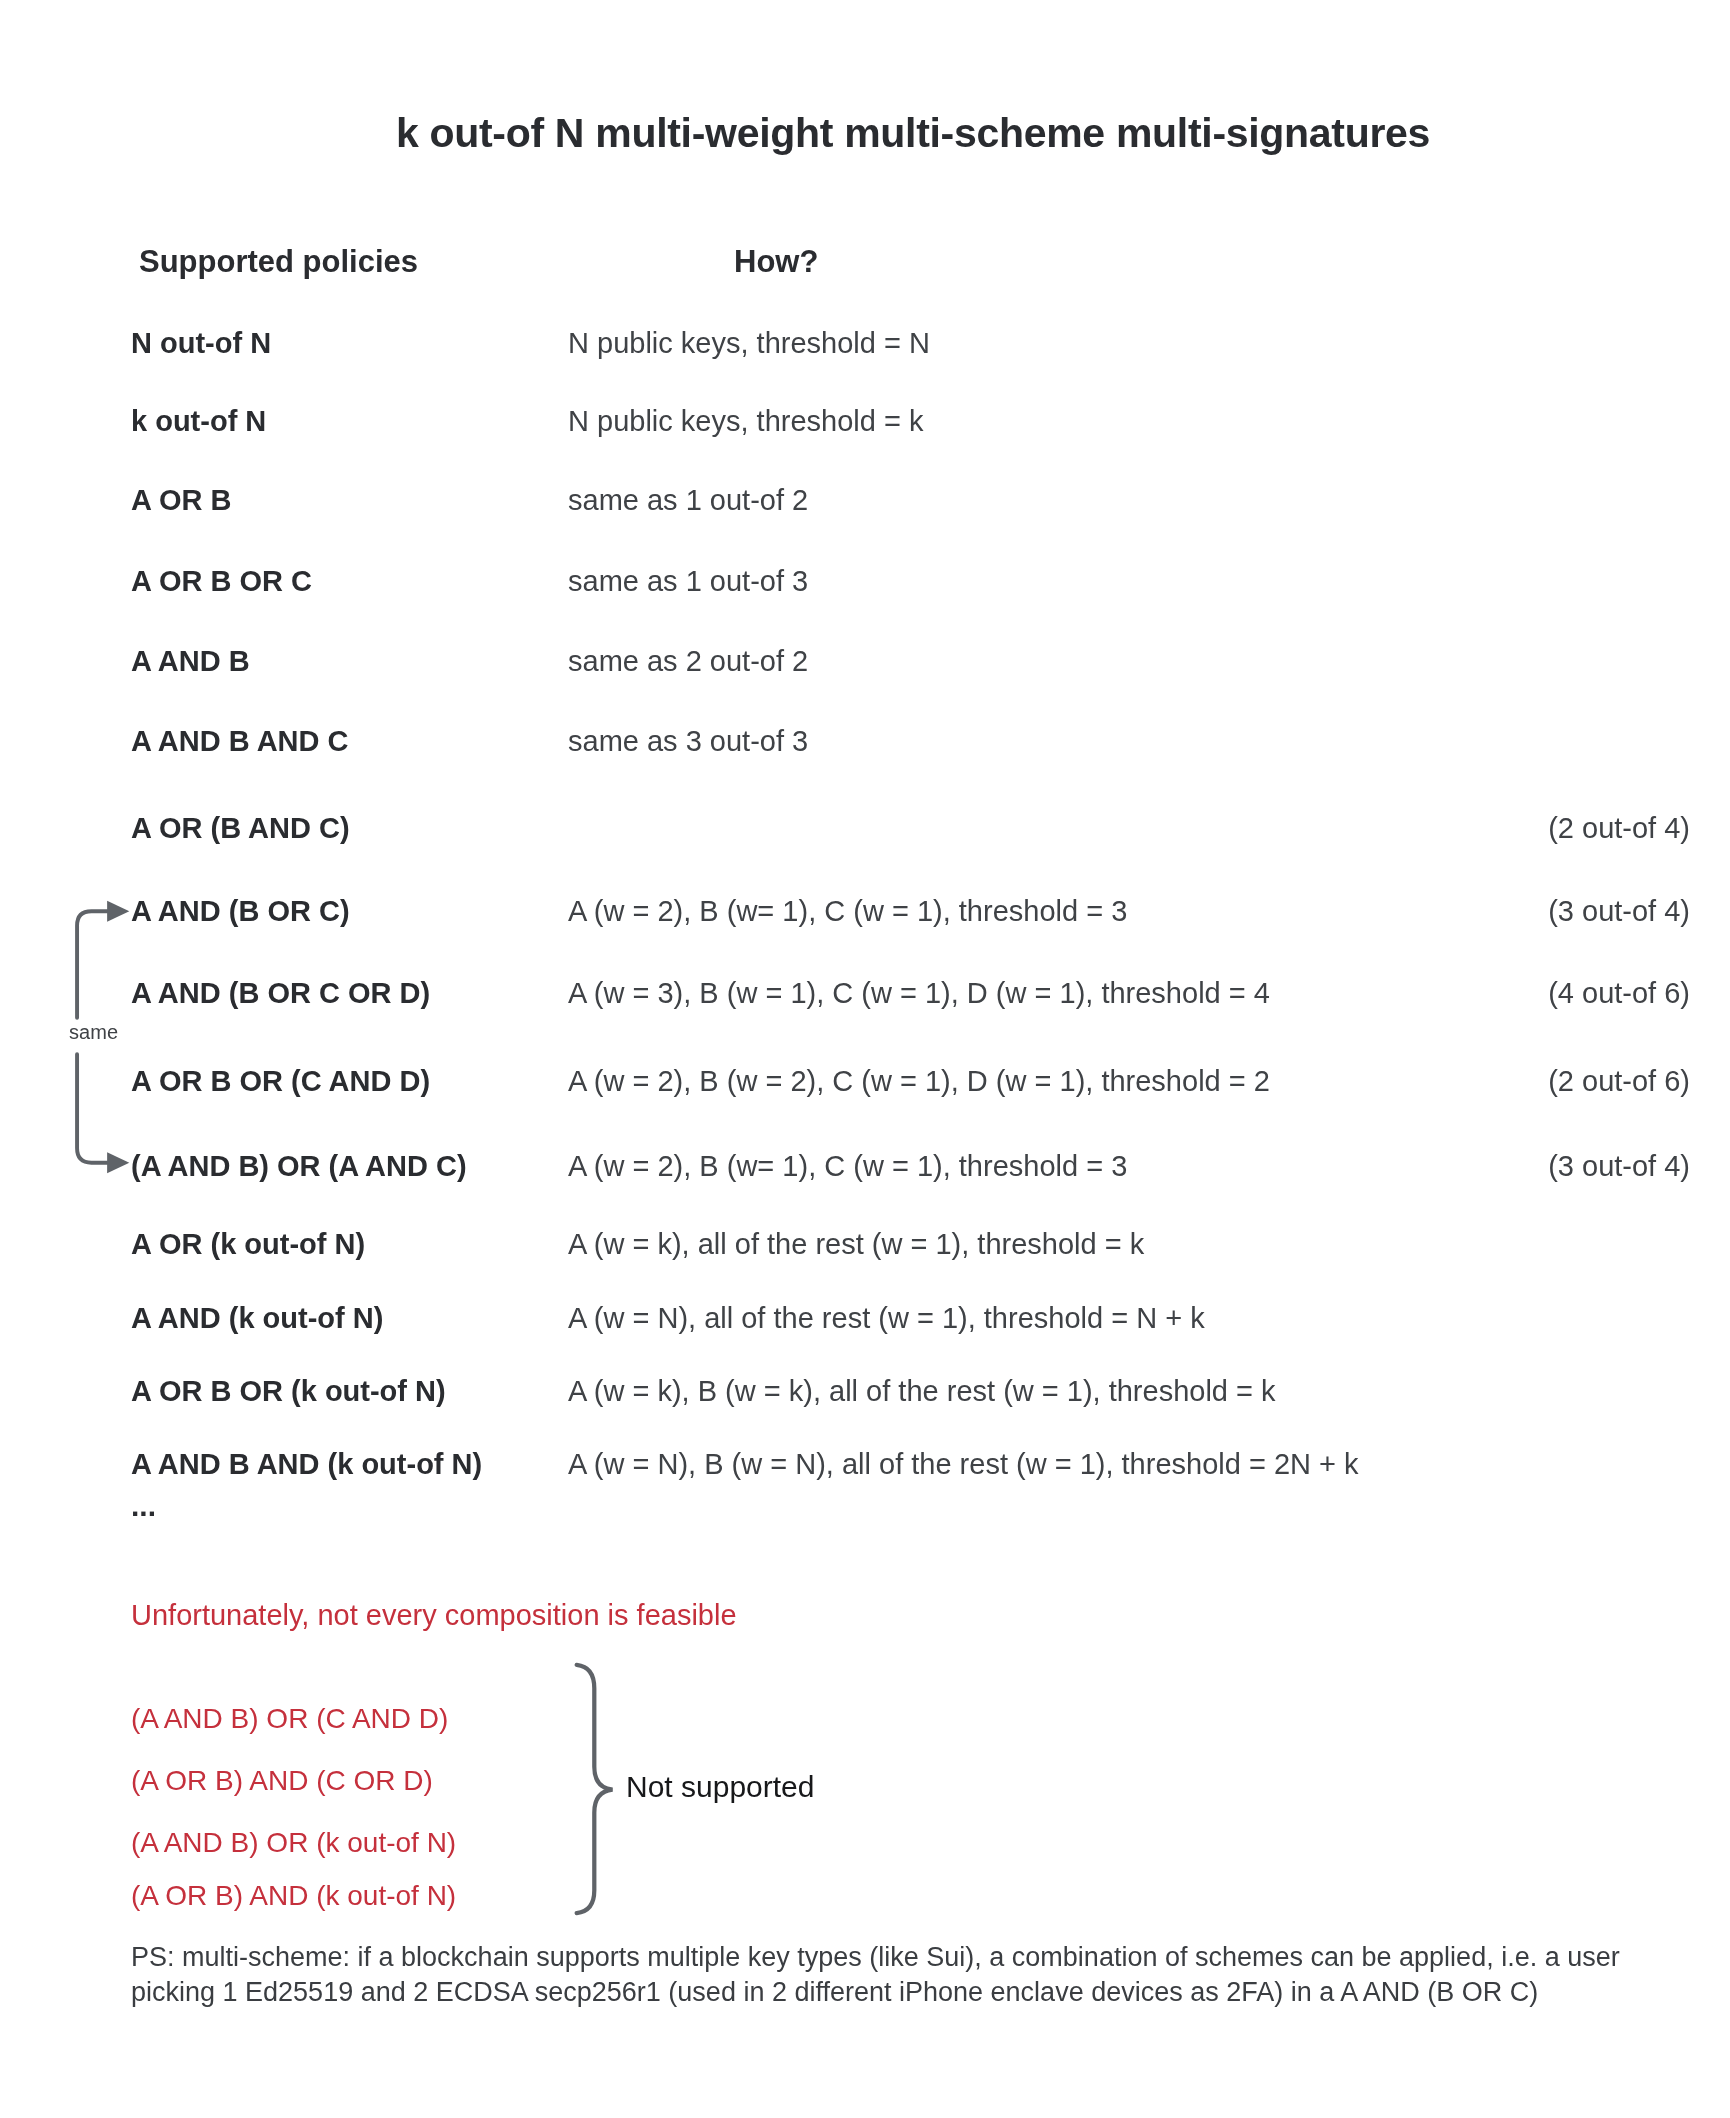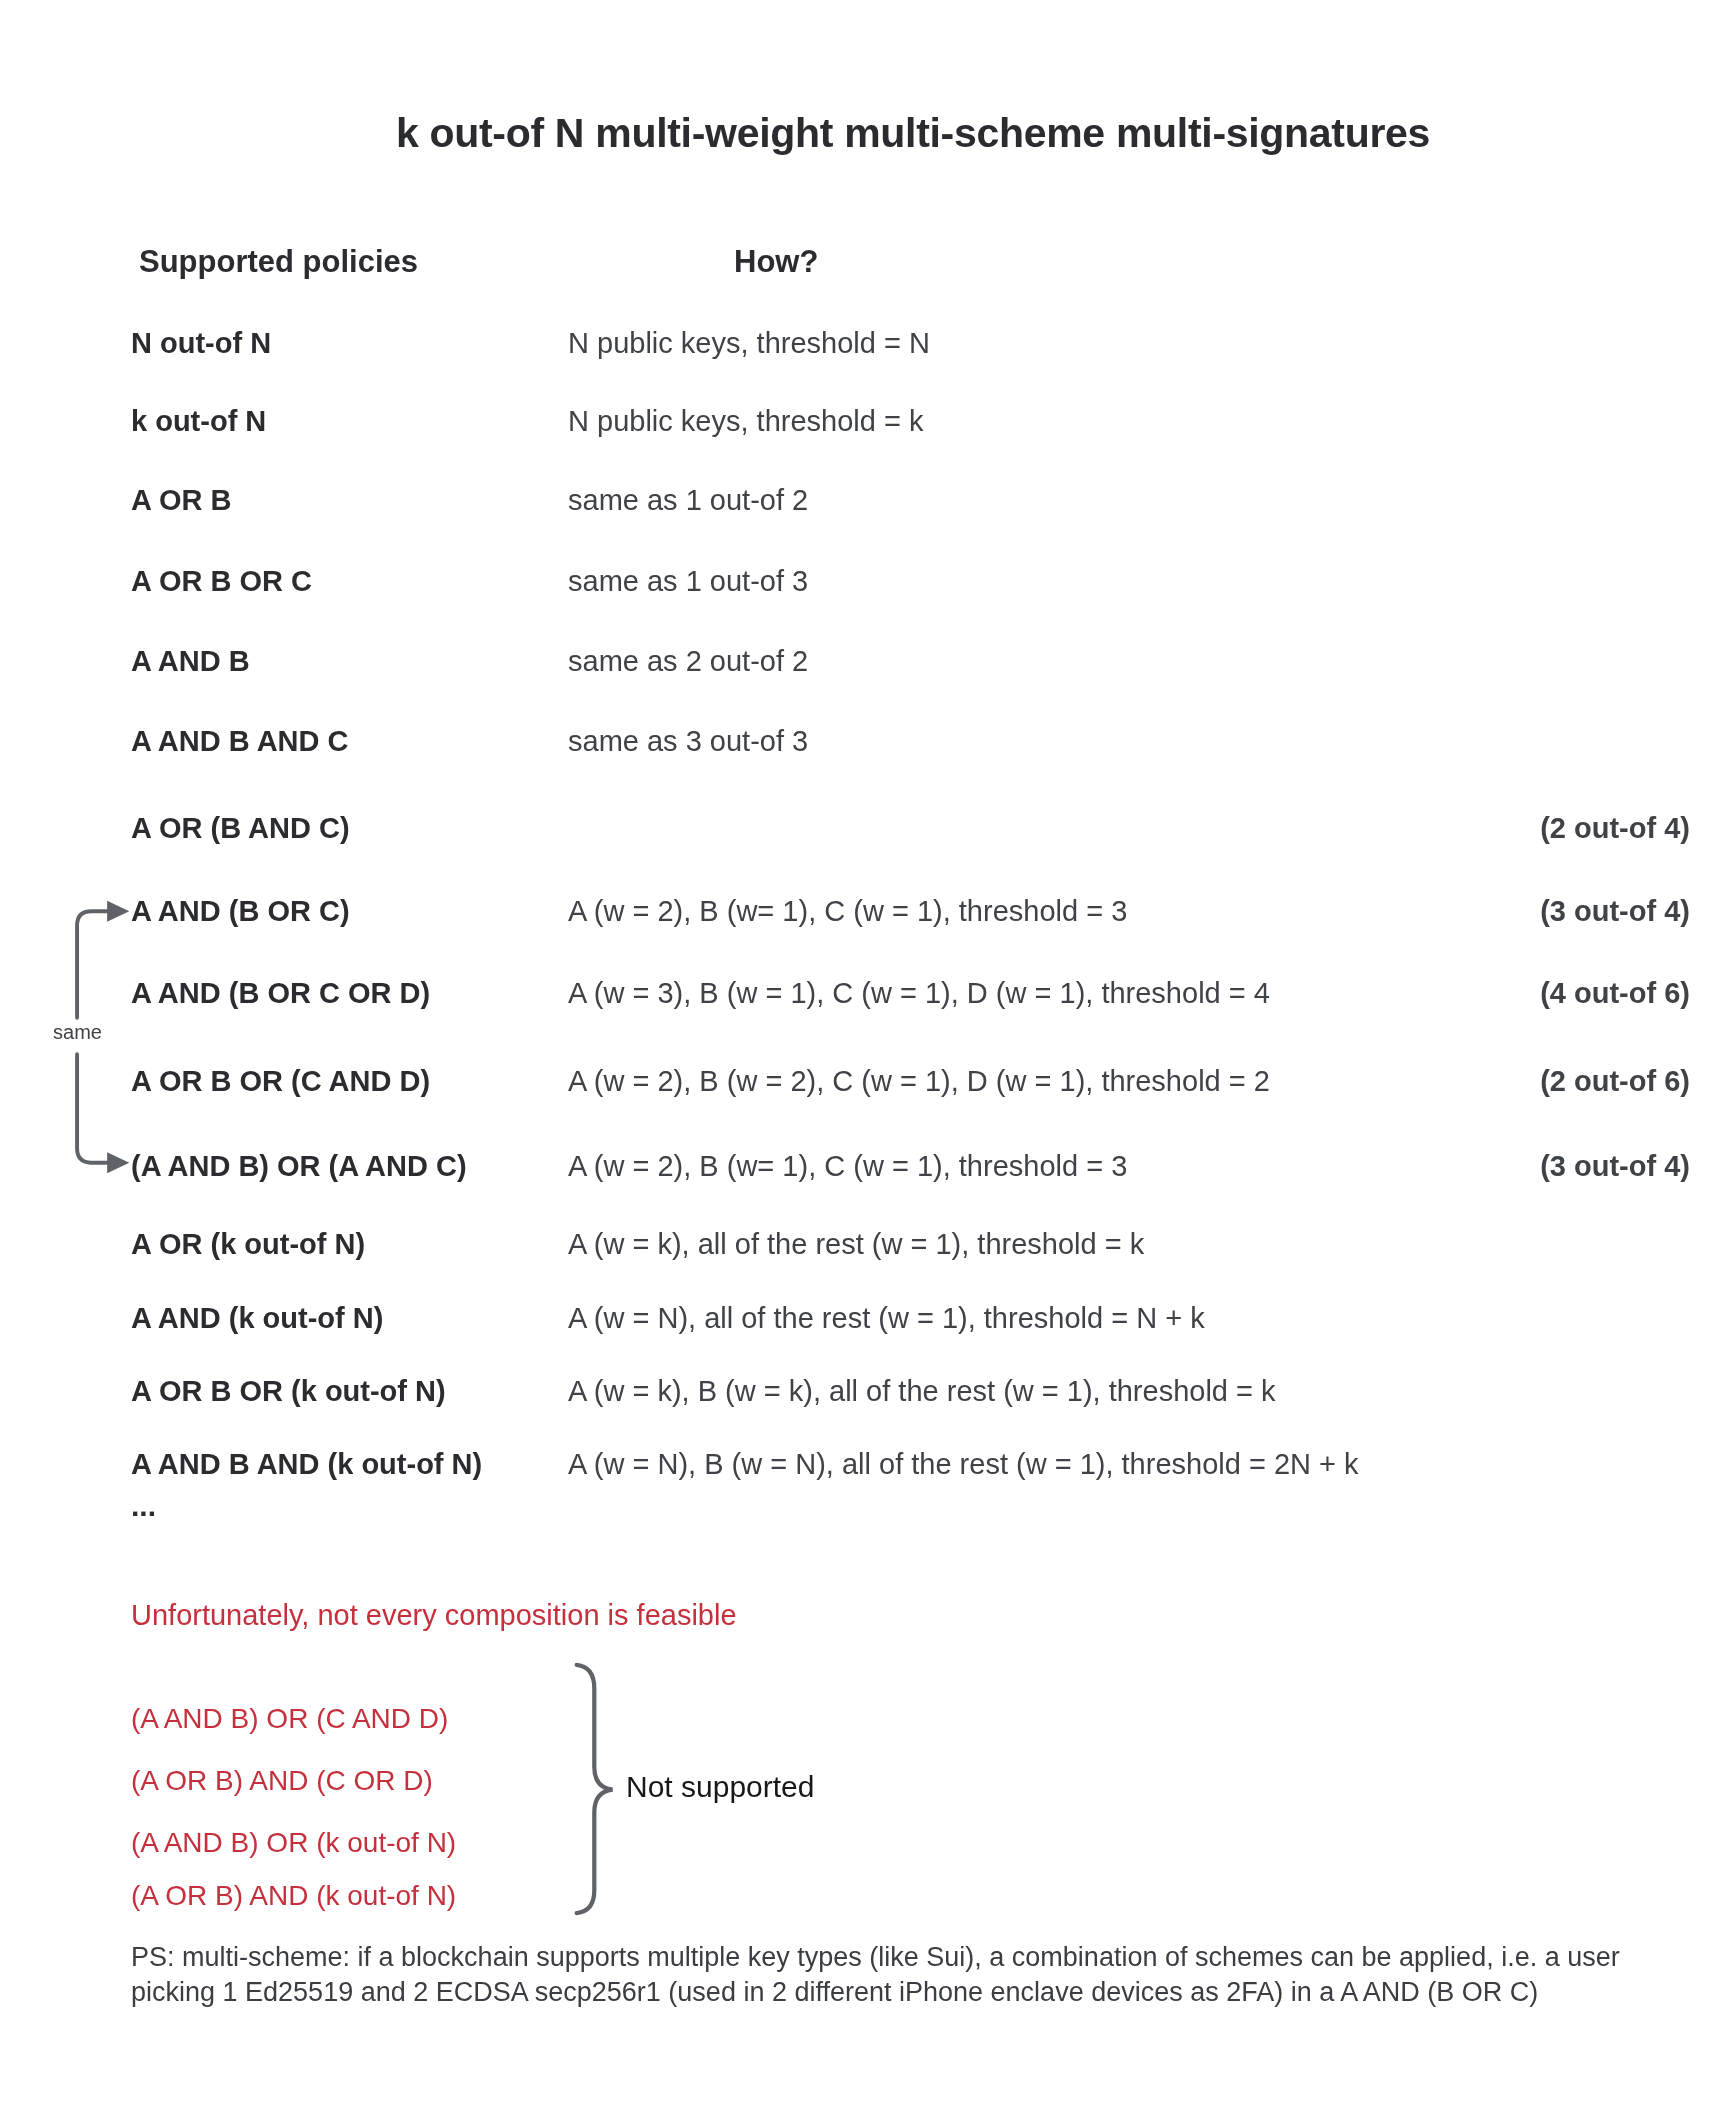--- a/index.html
+++ b/index.html
@@ -63,38 +63,38 @@
     left: 568px;
     font-size: 29px;
     font-weight: 400;
     color: #3f4246;
     white-space: nowrap;
   }
   .row .note {
     position: absolute;
     right: 40px;
     font-size: 29px;
-    font-weight: 700;
+    font-weight: 400;
     color: #3f4246;
     white-space: nowrap;
   }
   .ellipsis {
     position: absolute;
     left: 131px;
     top: 1489px;
     font-size: 30px;
     font-weight: 700;
     color: #2a2c30;
   }
   .same-label {
     position: absolute;
     left: 37px;
     top: 1021px;
     width: 81px;
-    text-align: center;
+    text-align: right;
     font-size: 20px;
     font-weight: 400;
     color: #3f4246;
     background: #ffffff;
   }
   .svg-overlay {
     position: absolute;
     left: 0;
     top: 0;
     width: 1730px;

